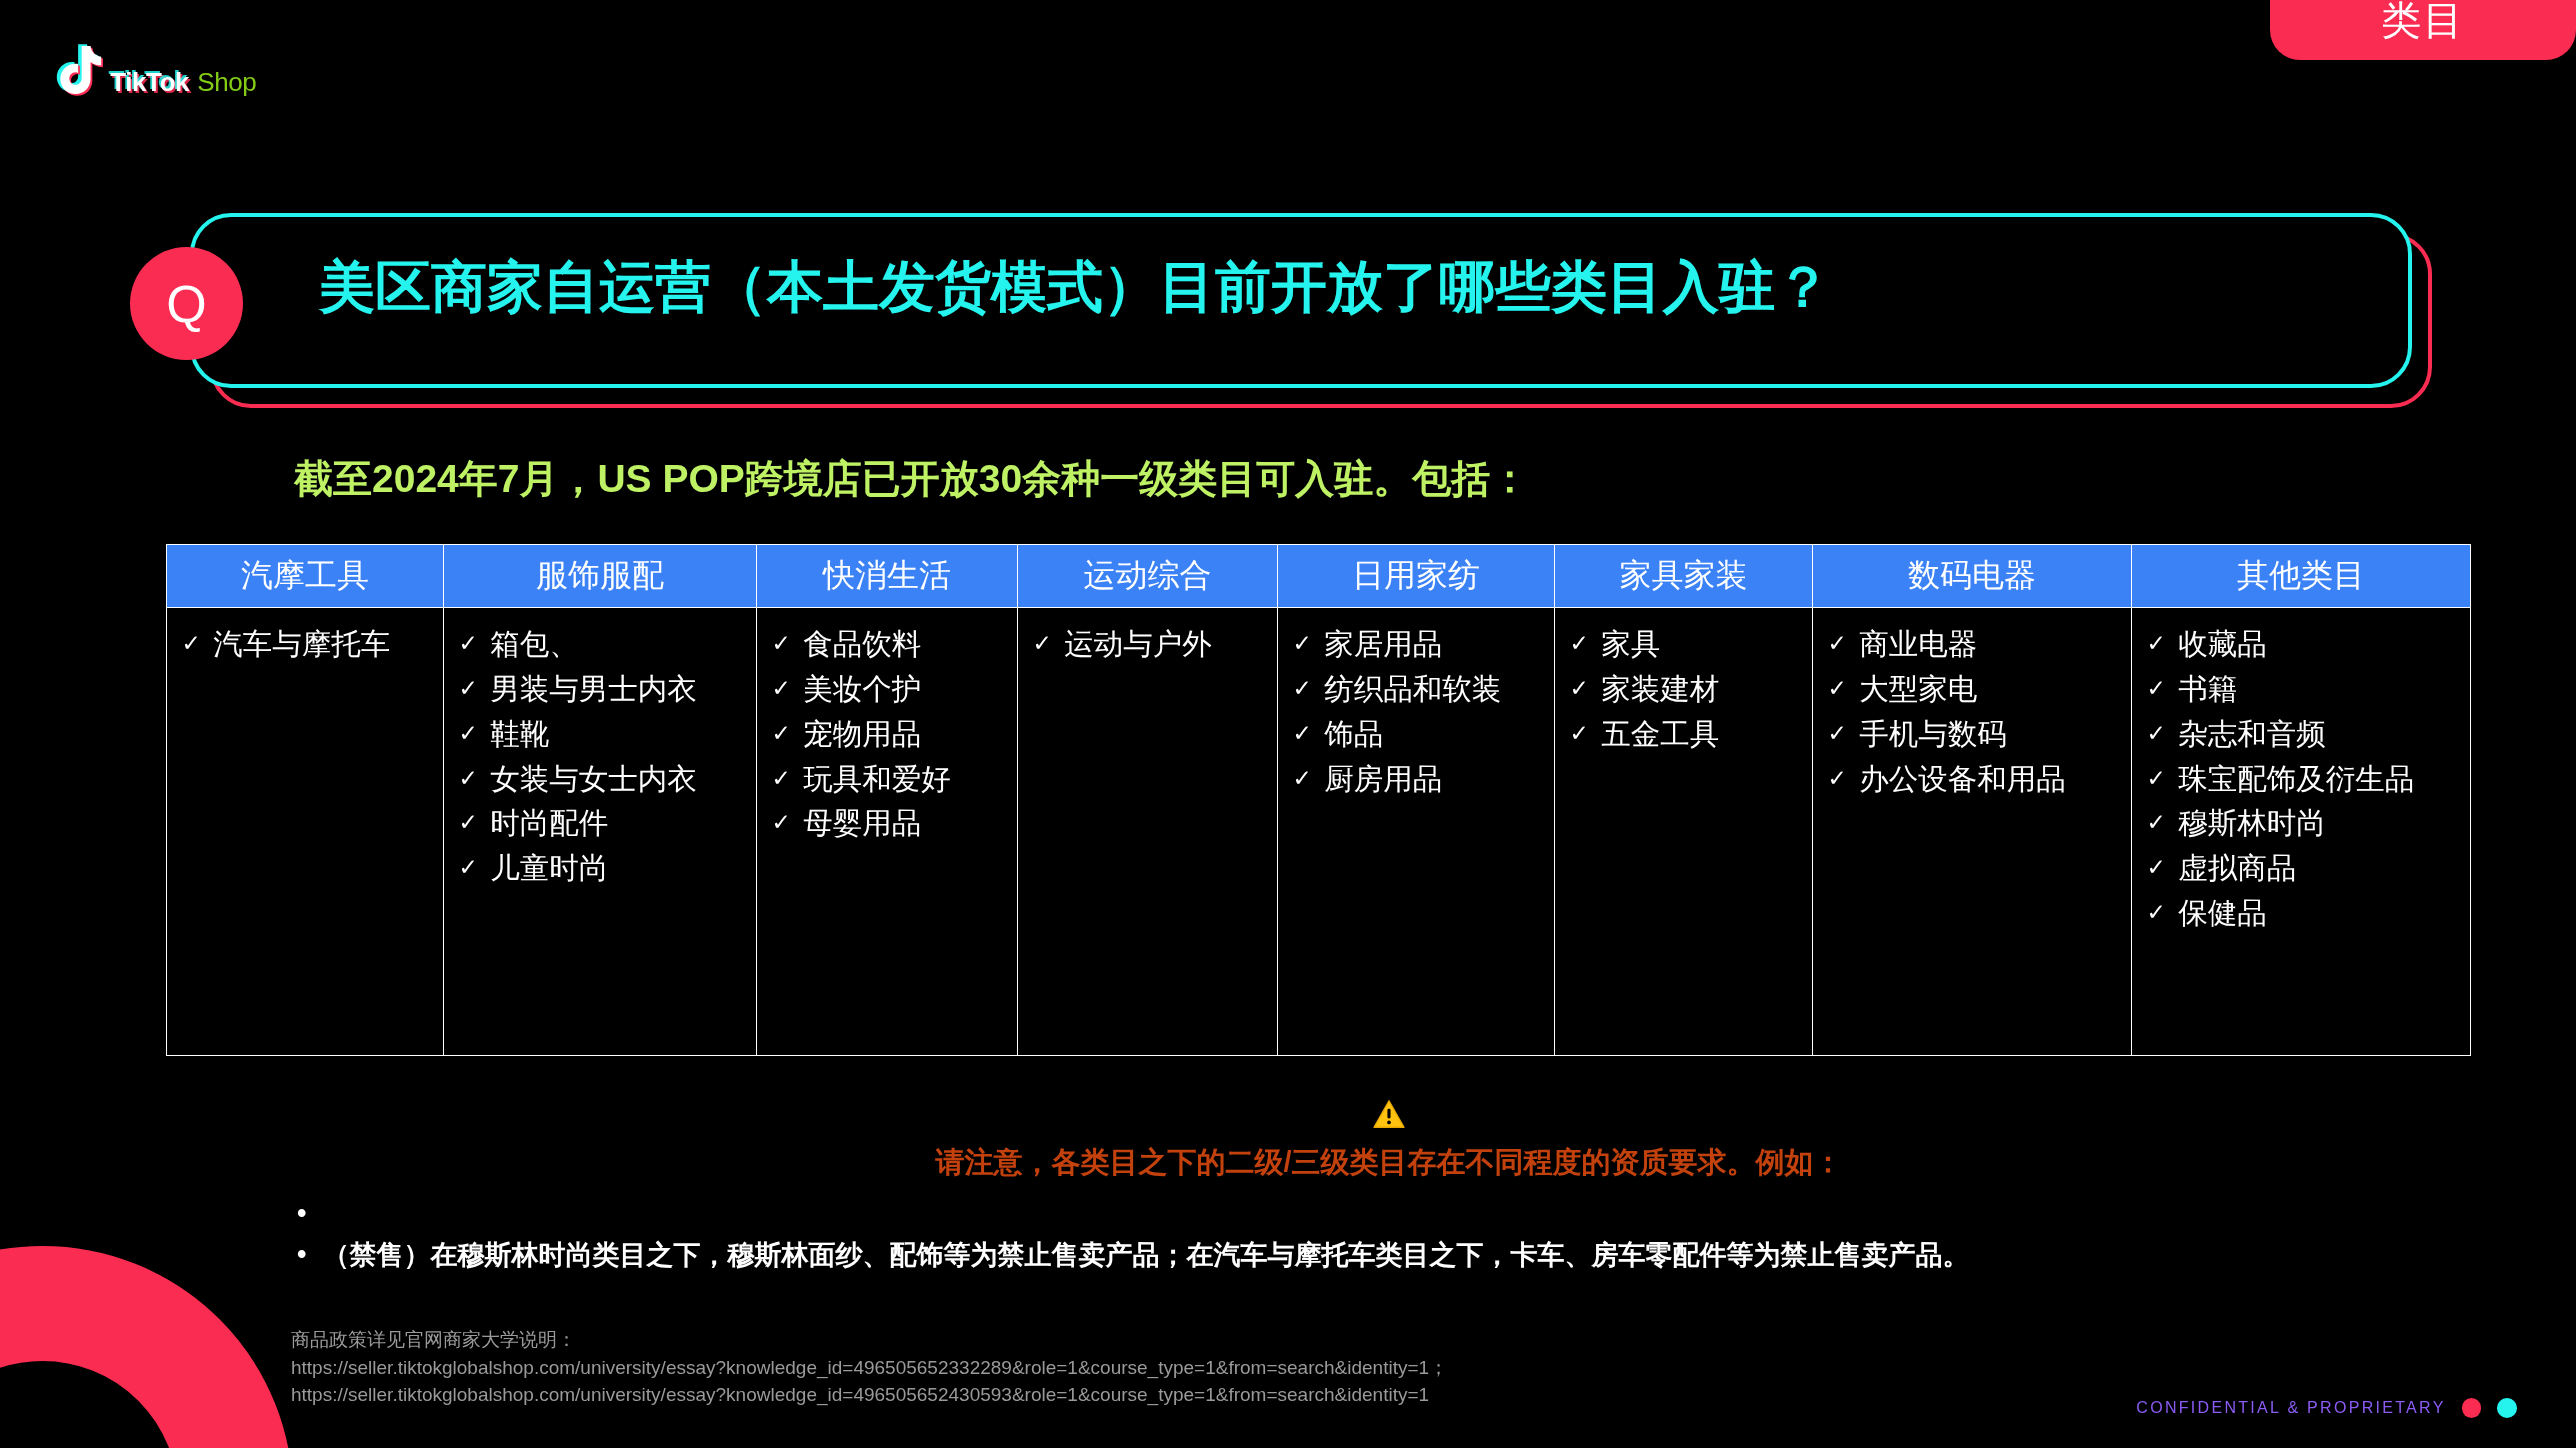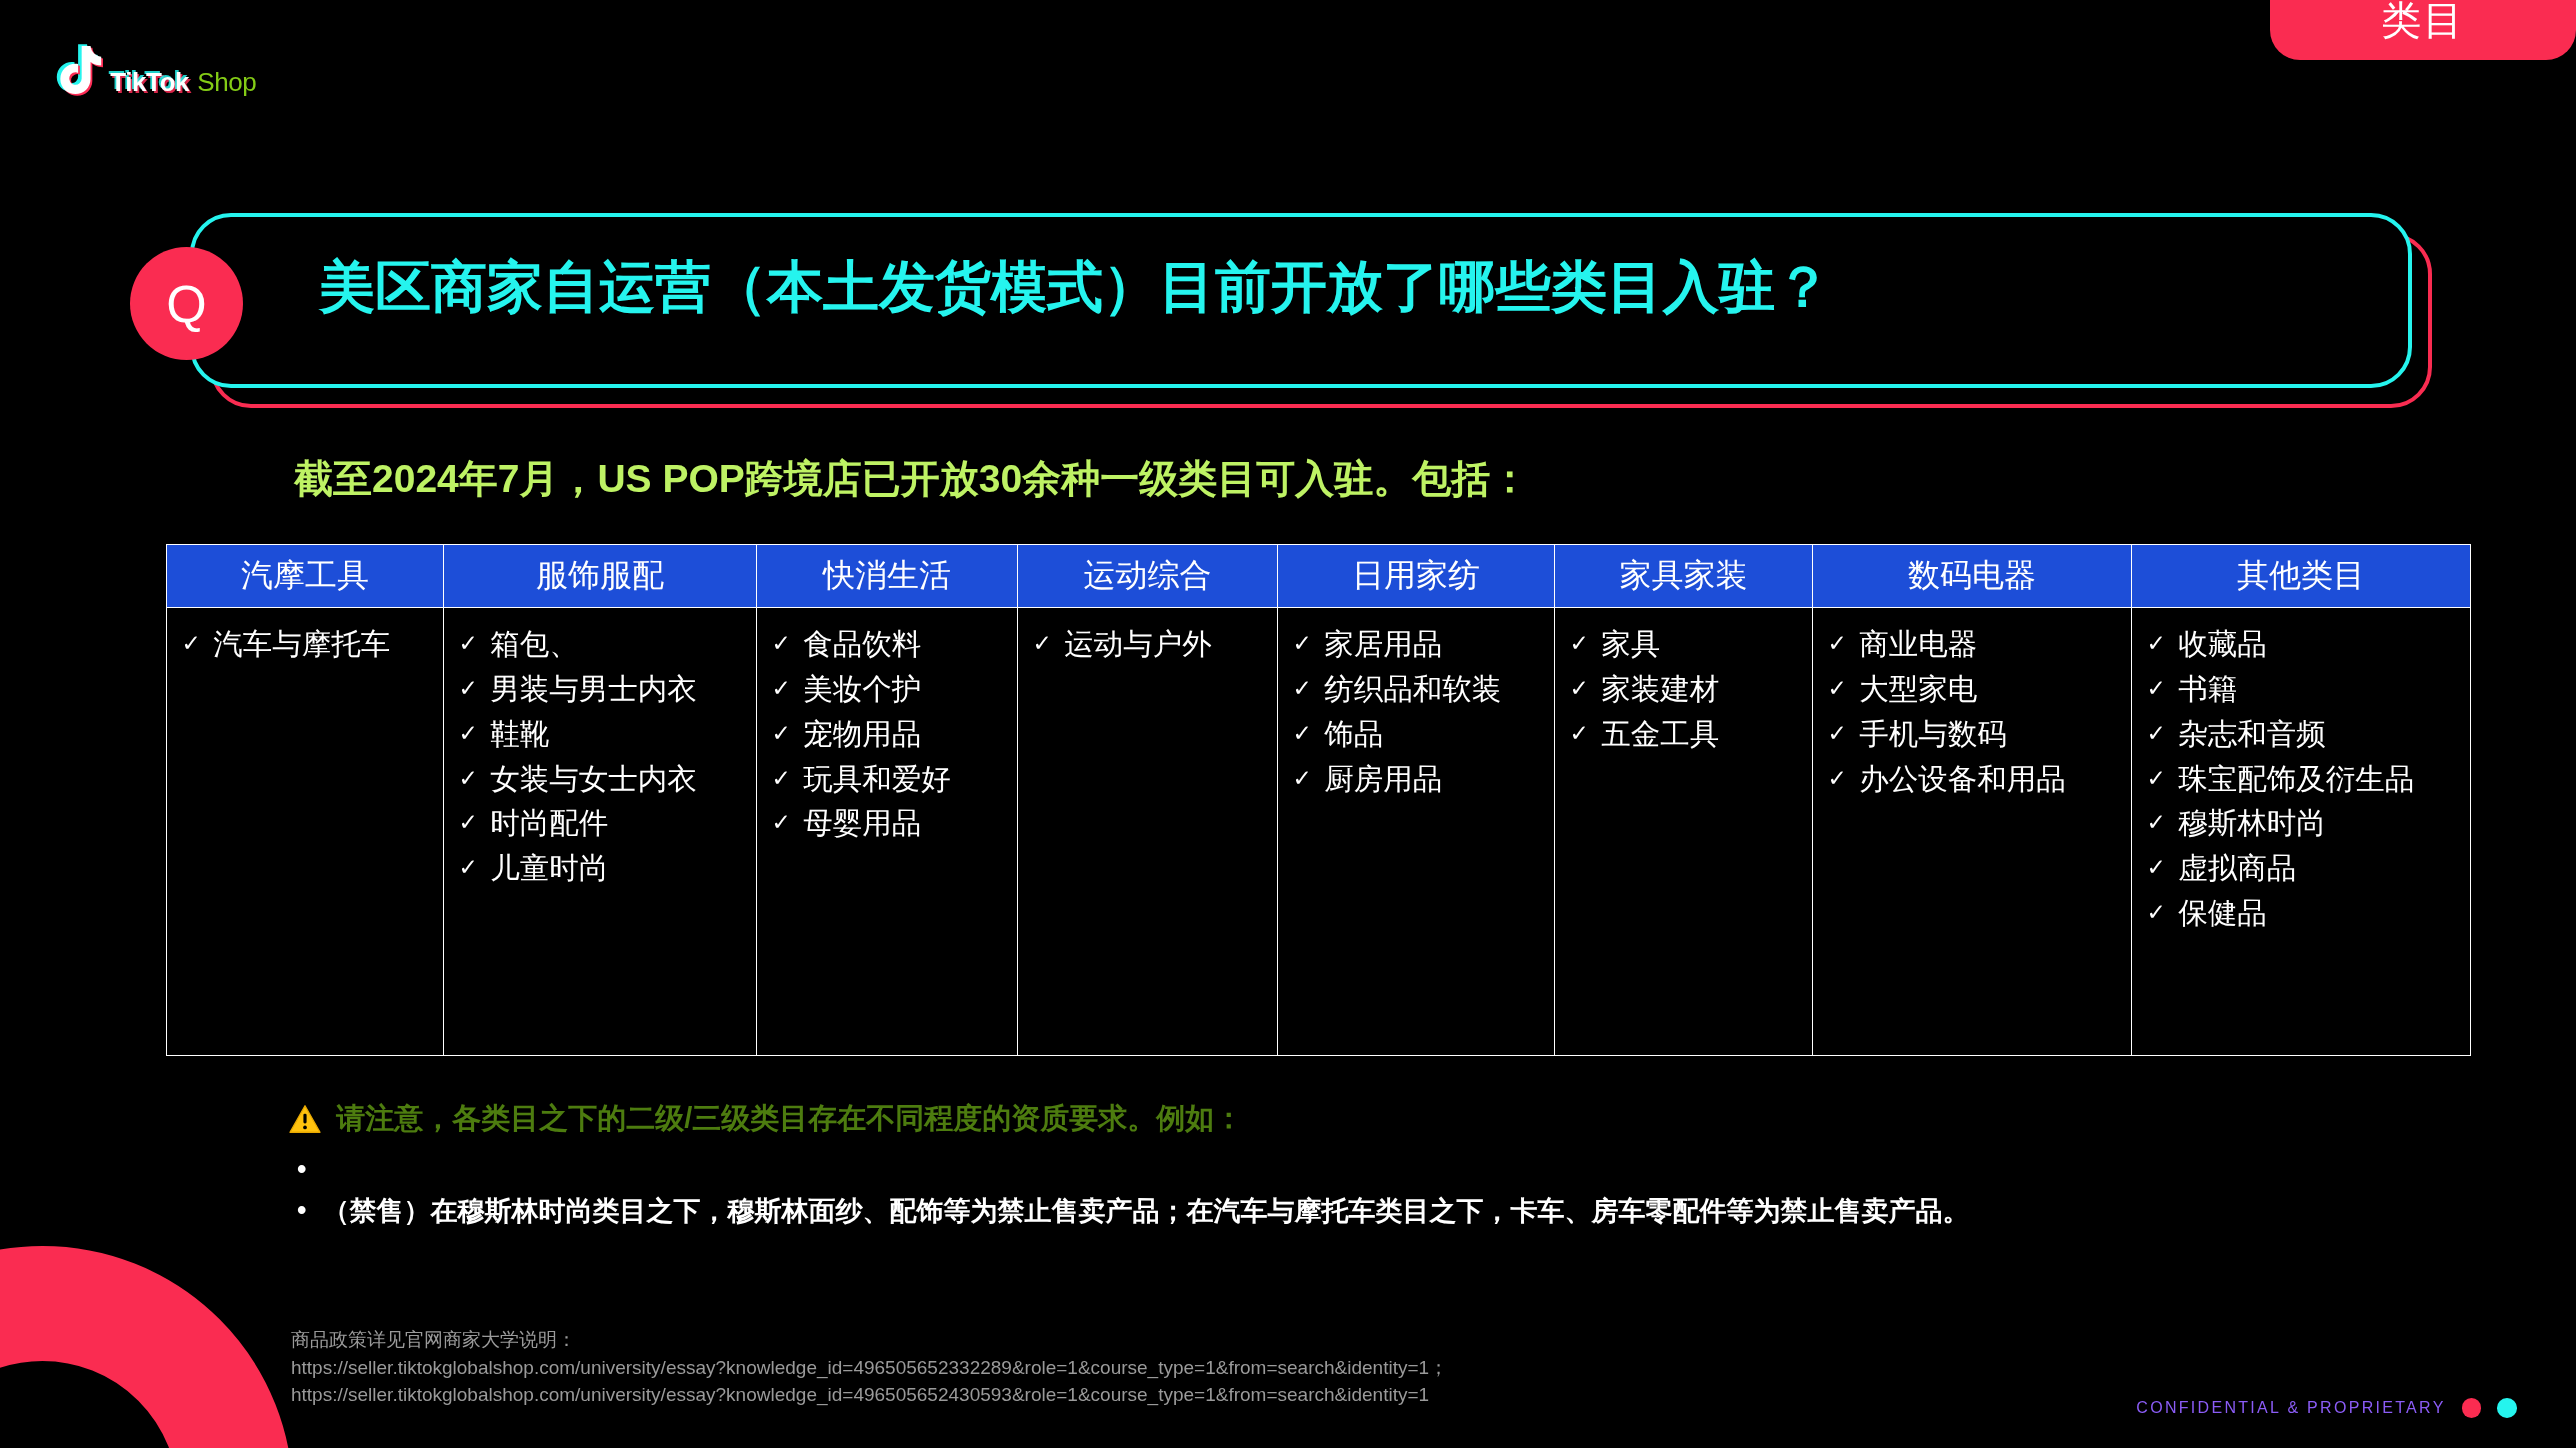--- a/index.html
+++ b/index.html
@@ -105,21 +105,21 @@
 
   
   .tbl {
     position: absolute;
     left: 166px; top: 544px;
     width: 2305px;
     border-collapse: collapse;
     table-layout: fixed;
   }
   .tbl th {
-    background: #1d4ed8;
+    background: #3b82f6;
     color: #fff;
     font-size: 32px;
     font-weight: 400;
     height: 63px;
     border: 1.8px solid #ffffff;
     text-align: center;
     vertical-align: middle;
   }
   .tbl td {
     border: 1.8px solid #ffffff;
@@ -138,22 +138,23 @@
     line-height: 1.0;
     padding: 7.2px 0 8px 0;
     white-space: nowrap;
   }
   .chk { color:#fff; font-size: 23px; line-height: 1.25; flex: 0 0 auto; padding-left: 5.4px; }
 
   
   .notes { position: absolute; left: 288px; top: 1099px; width: 2202px; }
   .note-warn {
     display: flex; align-items: center; gap: 14.3px;
-    color: #4d7c0f; font-size: 29px; font-weight: bold;
+    color: #c2410c; font-size: 29px; font-weight: bold;
     margin-bottom: 11.6px;
+    flex-direction: column;
   }
   .tri { flex: 0 0 auto; width: 34px; height: 30px; }
   .bullet-row {
     display: flex; align-items: flex-start; gap: 16px;
     color: #ffffff; font-size: 27px; font-weight: bold;
     line-height: 1.45;
     margin-bottom: 3.6px;
     padding-left: 9px;
   }
   .dot { flex:0 0 auto; font-size: 27px; line-height: 1.4; }

